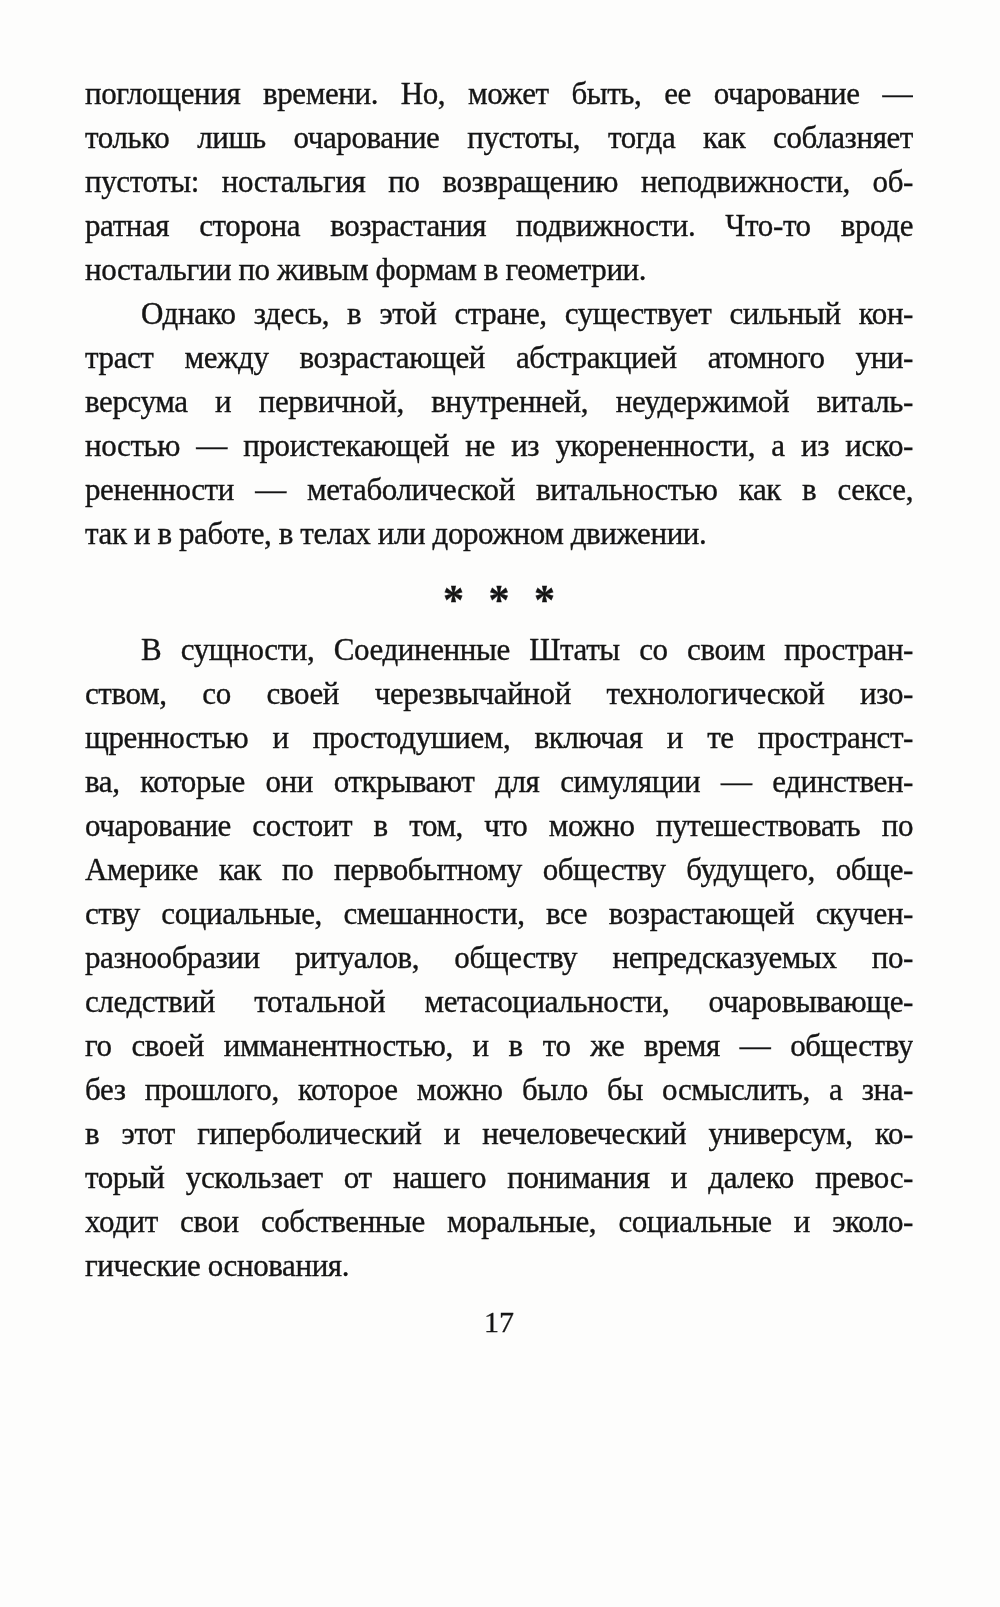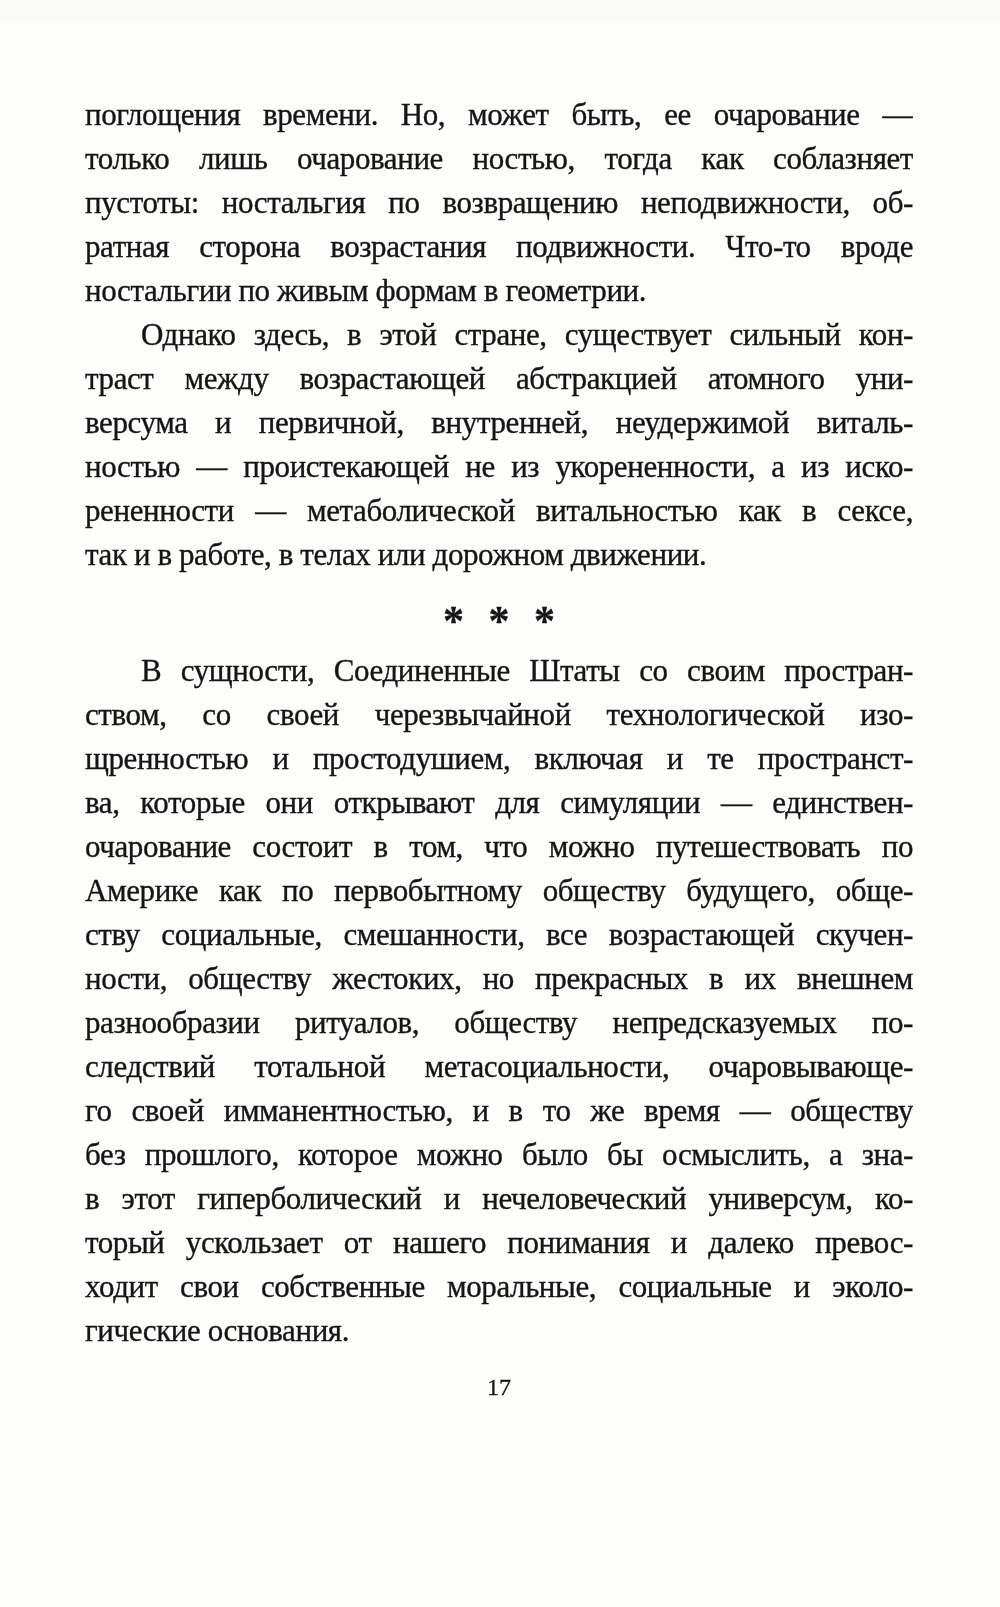--- a/index.html
+++ b/index.html
@@ -13,21 +13,20 @@
     background: #fbfbfa;
     font-family: "Liberation Serif", "DejaVu Serif", serif;
     color: #151515;
     position: relative;
     overflow: hidden;
   }
   .scan-page {
     position: absolute;
     inset: 0;
     background: #fdfdfc;
-    margin-top: 21px;
   }
   .text-block {
     position: absolute;
     left: 85px;
     top: 72px;
     width: 828px;
   }
   .line {
     font-size: 31px;
     line-height: 44px;
@@ -53,34 +52,34 @@
     font-weight: bold;
     line-height: 44px;
     word-spacing: 14px;
     -webkit-text-stroke: 0.3px #151515;
   }
   .footer {
     margin-top: 12px;
     text-align: center;
   }
   .page-number {
-    font-size: 24px;
+    font-size: 30px;
     line-height: 44px;
     -webkit-text-stroke: 0.3px #151515;
   }
 </style>
 </head>
 <body>
 
 <main class="scan-page">
   <div class="text-block">
 
     <section>
       <div class="line">поглощения времени. Но, может быть, ее очарование —</div>
-      <div class="line">только лишь очарование ностью, тогда как соблазняет</div>
+      <div class="line">только лишь очарование пустоты, тогда как соблазняет</div>
       <div class="line">пустоты: ностальгия по возвращению неподвижности, об-</div>
       <div class="line">ратная сторона возрастания подвижности. Что-то вроде</div>
       <div class="line para-end">ностальгии по живым формам в геометрии.</div>
     </section>
 
     <section>
       <div class="line indent">Однако здесь, в этой стране, существует сильный кон-</div>
       <div class="line">траст между возрастающей абстракцией атомного уни-</div>
       <div class="line">версума и первичной, внутренней, неудержимой виталь-</div>
       <div class="line">ностью — проистекающей не из укорененности, а из иско-</div>
@@ -91,21 +90,20 @@
     <div class="separator">* * *</div>
 
     <section>
       <div class="line indent">В сущности, Соединенные Штаты со своим простран-</div>
       <div class="line">ством, со своей черезвычайной технологической изо-</div>
       <div class="line">щренностью и простодушием, включая и те пространст-</div>
       <div class="line">ва, которые они открывают для симуляции — единствен-</div>
       <div class="line">очарование состоит в том, что можно путешествовать по</div>
       <div class="line">Америке как по первобытному обществу будущего, обще-</div>
       <div class="line">ству социальные, смешанности, все возрастающей скучен-</div>
-      <div class="line">ности, обществу жестоких, но прекрасных в их внешнем</div>
       <div class="line">разнообразии ритуалов, обществу непредсказуемых по-</div>
       <div class="line">следствий тотальной метасоциальности, очаровывающе-</div>
       <div class="line">го своей имманентностью, и в то же время — обществу</div>
       <div class="line">без прошлого, которое можно было бы осмыслить, а зна-</div>
       <div class="line">в этот гиперболический и нечеловеческий универсум, ко-</div>
       <div class="line">торый ускользает от нашего понимания и далеко превос-</div>
       <div class="line">ходит свои собственные моральные, социальные и эколо-</div>
       <div class="line para-end">гические основания.</div>
     </section>
 

